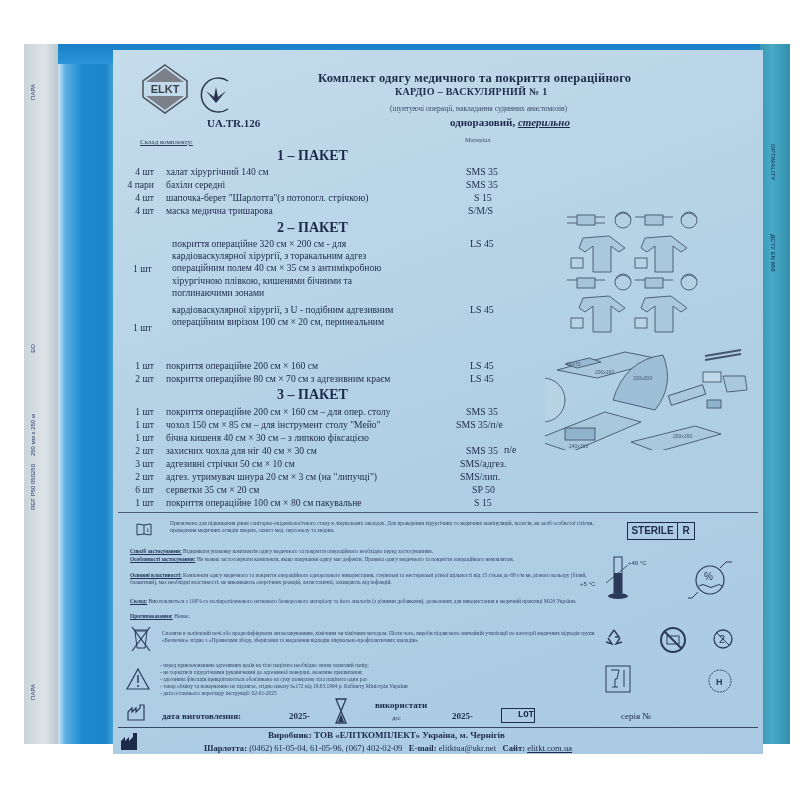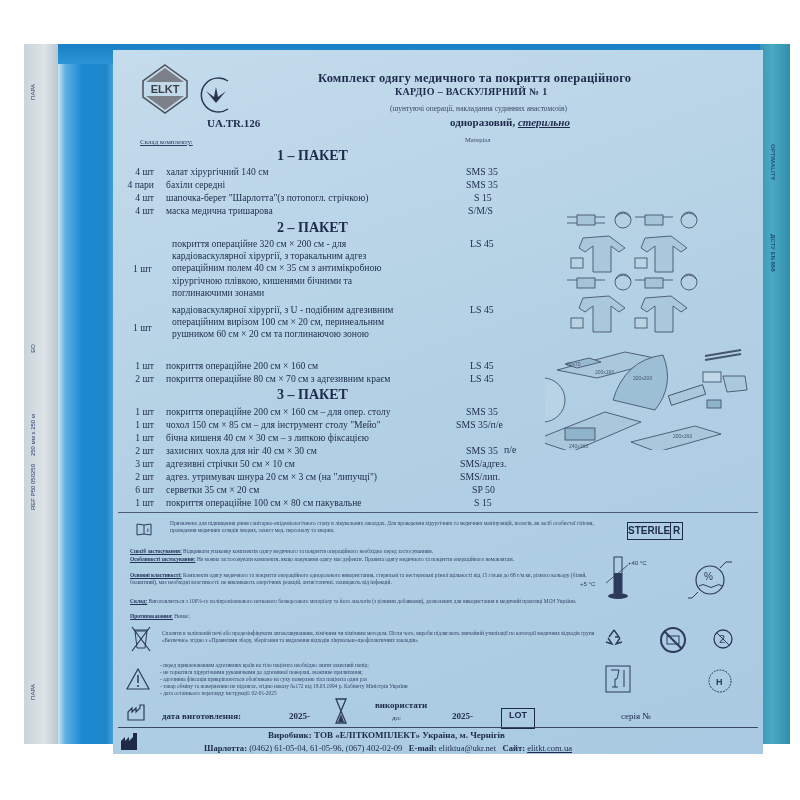--- a/index.html
+++ b/index.html
@@ -38,28 +38,28 @@
   .mat { position: absolute; font-size: 9.8px; white-space: nowrap; line-height: 12px; }
 
   .multi { position: absolute; font-size: 9.6px; line-height: 12.2px; white-space: nowrap; }
   .multi-qty { position: absolute; font-size: 9.6px; }
 
   .hr { position: absolute; left: 118px; height: 1px; background: #4a5a78; }
 
   .small-text { position: absolute; font-family: "Liberation Serif", serif; font-size: 5.4px; line-height: 6.6px; color: #34446a; white-space: nowrap; overflow: hidden; }
   .small-text b { text-decoration: underline; color: #22315a; }
 
-  .sterile-box { position: absolute; left: 627px; top: 522px; width: 56px; height: 18px; border: 1.5px solid #1d2a4a; font-family: "Liberation Sans", sans-serif; font-size: 10px; font-weight: bold; display: flex; }
+  .sterile-box { position: absolute; left: 627px; top: 522px; width: 68px; height: 18px; border: 1.5px solid #1d2a4a; font-family: "Liberation Sans", sans-serif; font-size: 10px; font-weight: bold; display: flex; }
   .sterile-box span:first-child { flex: 1; text-align: center; line-height: 15px; border-right: 1.5px solid #1d2a4a; }
   .sterile-box span:last-child { width: 16px; text-align: center; line-height: 15px; }
 
   .icon-abs { position: absolute; }
 
   .bottom-row { position: absolute; font-size: 9px; font-weight: bold; white-space: nowrap; }
-  .lot-box { position: absolute; left: 501px; top: 708px; width: 34px; height: 21px; border: 1.5px solid #1d2a4a; font-family: Liberation Sans, sans-serif; font-size: 9px; font-weight: bold; text-align: center; line-height: 12px; }
+  .lot-box { position: absolute; left: 501px; top: 708px; width: 34px; height: 15px; border: 1.5px solid #1d2a4a; font-family: Liberation Mono, monospace; font-size: 9px; font-weight: bold; text-align: right; line-height: 12px; }
 
   .footer-line { position: absolute; left: 118px; top: 727px; width: 640px; height: 1px; background: #3a4868; }
   .maker { position: absolute; left: 268px; top: 730px; font-size: 9px; font-weight: bold; white-space: nowrap; }
   .contacts { position: absolute; left: 204px; top: 743px; font-size: 8.6px; font-weight: bold; white-space: nowrap; }
   .contacts .site { text-decoration: underline; font-weight: normal; }
 
   .illus { position: absolute; left: 545px; top: 190px; width: 210px; height: 260px; }
 </style>
 </head>
 <body>
@@ -129,21 +129,20 @@
   <div>операційним полем 40 см × 35 см з антимікробною</div>
   <div>хірургічною плівкою, кишенями бічними та</div>
   <div>поглинаючими зонами</div>
 </div>
 <div class="mat" style="left:470px; top:238px;">LS 45</div>
 
 <div class="multi-qty" style="left:133px; top:322px;">1 шт</div>
 <div class="multi" style="left:172px; top:304px;">
   <div>кардіоваскулярної хірургії, з U - подібним адгезивним</div>
   <div>операційним вирізом 100 см × 20 см, перинеальним</div>
-  <div>рушником 60 см × 20 см та поглинаючою зоною</div>
 </div>
 <div class="mat" style="left:470px; top:304px;">LS 45</div>
 
 <div class="row" style="left:118px; top:360px; width:320px;">
     <span class="qty">1 шт</span>
     <span class="desc">покриття операційне 200 см × 160 см</span>
   </div>
 <div class="mat" style="left:470px; top:360px;">LS 45</div>
 <div class="row" style="left:118px; top:373px; width:340px;">
     <span class="qty">2 шт</span>

